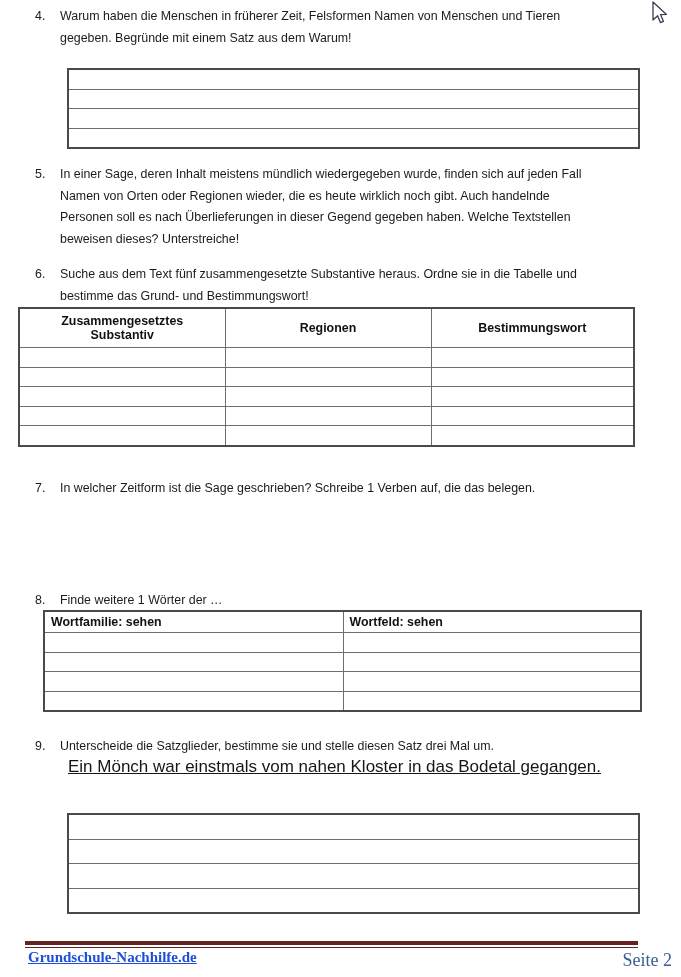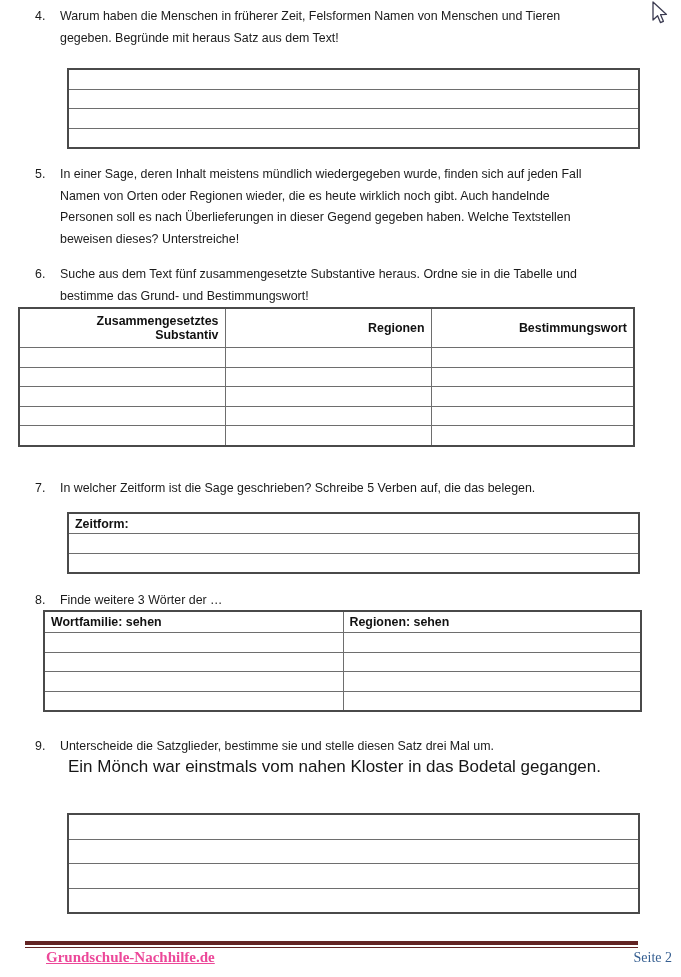--- a/index.html
+++ b/index.html
@@ -17,48 +17,48 @@
   .qnum{width:25px;flex:none;}
   .qtext{flex:1;white-space:pre-line;}
 
   
   table{border-collapse:collapse;position:absolute;table-layout:fixed;background:#fff;}
   table, td, th{border:1px solid #6e6e6e;}
   table{border:2px solid #4a4a4a;}
   td.blank{height:16.5px;}
   .tall td.blank{height:21.5px;}
   th{font-size:12.4px;font-weight:bold;color:#111;padding:1px 6px;white-space:pre-line;}
-  th.center{text-align:right;vertical-align:middle;}
+  th.center{text-align:center;vertical-align:middle;}
   th.left{text-align:left;}
 
   
-  .sentence{position:absolute;left:68px;top:757px;font-size:17px;color:#161616;}
+  .sentence{position:absolute;left:68px;top:757px;font-size:17px;color:#161616;text-decoration:underline;}
 
   
   .footer-rule{position:absolute;left:25px;top:941px;width:613px;height:2px;
     border-top:4px solid #632423;border-bottom:1px solid #632423;}
   .footer-link{position:absolute;left:28px;top:949px;
     font-family:"Liberation Serif","DejaVu Serif",serif;
-    font-size:15px;font-weight:bold;color:#ec4899;text-decoration:underline;cursor:pointer;margin-left:18px;}
+    font-size:15px;font-weight:bold;color:#1d4ed8;text-decoration:underline;cursor:pointer;}
   .footer-page{position:absolute;right:9px;top:950px;
     font-family:"Liberation Serif","DejaVu Serif",serif;
-    font-size:14px;color:#365F91;}
+    font-size:18px;color:#365F91;}
 
   
   .cursor{position:absolute;left:649px;top:1px;width:20px;height:26px;}
 </style>
 </head>
 <body>
 
 <div class="page">
 
   <div class="q" style="top:6px">
     <span class="qnum">4.</span>
     <div class="qtext">Warum haben die Menschen in früherer Zeit,  Felsformen  Namen von  Menschen und Tieren
-gegeben. Begründe mit heraus Satz aus dem Text!</div>
+gegeben. Begründe mit einem Satz aus dem Warum!</div>
   </div>
 
   <table style="top:68px;left:67px;width:573px">
     <tbody>
       <tr>
           <td class="blank"></td>
         </tr>
       <tr>
           <td class="blank"></td>
         </tr>
@@ -123,53 +123,38 @@
       <tr>
           <td class="blank"></td>
           <td class="blank"></td>
           <td class="blank"></td>
         </tr>
     </tbody>
   </table>
 
   <div class="q" style="top:478px">
     <span class="qnum">7.</span>
-    <div class="qtext">In welcher Zeitform ist die Sage geschrieben? Schreibe 5 Verben auf, die das belegen.</div>
-  </div>
-
-  <table style="top:512px;left:67px;width:573px">
-    <thead>
-      <tr>
-        <th class="left" style="height:17px">Zeitform:</th>
-      </tr>
-    </thead>
-    <tbody>
-      <tr>
-          <td class="blank"></td>
-        </tr>
-      <tr>
-          <td class="blank"></td>
-        </tr>
-    </tbody>
-  </table>
+    <div class="qtext">In welcher Zeitform ist die Sage geschrieben? Schreibe 1 Verben auf, die das belegen.</div>
+  </div>
+
 
   <div class="q" style="top:590px">
     <span class="qnum">8.</span>
-    <div class="qtext">Finde weitere 3 Wörter der …</div>
+    <div class="qtext">Finde weitere 1 Wörter der …</div>
   </div>
 
   <table style="top:610px;left:43px;width:597px">
     <colgroup>
         <col style="width:299px">
         <col style="width:298px">
       </colgroup>
     <thead>
       <tr>
         <th class="left" style="height:18px">Wortfamilie:  sehen</th>
-        <th class="left">Regionen:  sehen</th>
+        <th class="left">Wortfeld:  sehen</th>
       </tr>
     </thead>
     <tbody>
       <tr>
           <td class="blank"></td>
           <td class="blank"></td>
         </tr>
       <tr>
           <td class="blank"></td>
           <td class="blank"></td>

